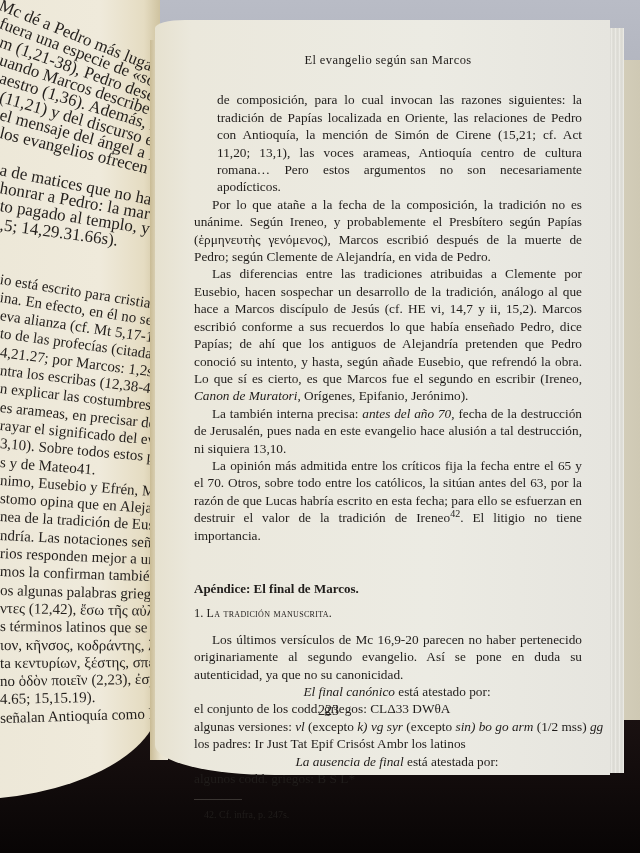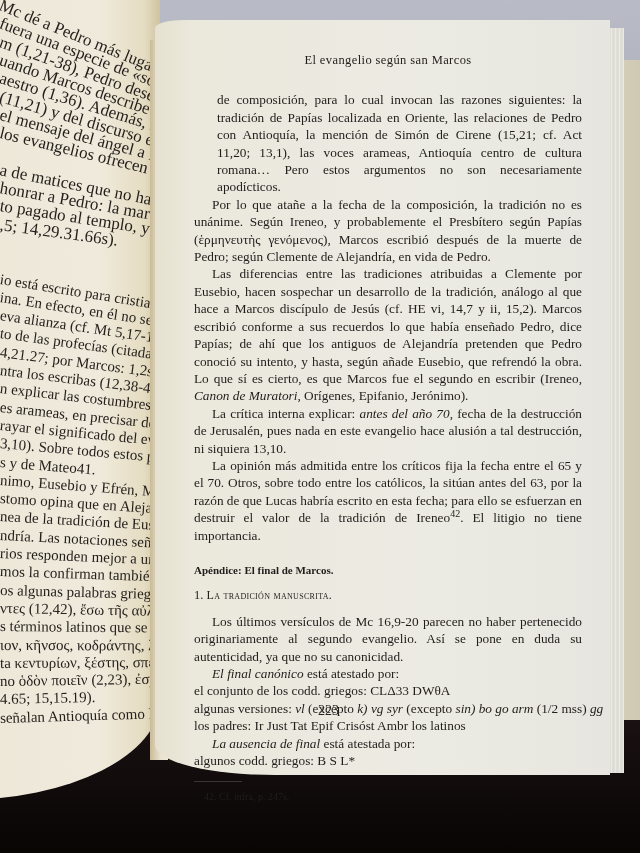--- a/index.html
+++ b/index.html
@@ -57,23 +57,23 @@
       text-align: justify;
     }
     .running-head {
       text-align: center; font-size: 12.5px; letter-spacing: 0.4px;
       margin: 0 0 22px 0;
     }
     p { margin: 0; text-indent: 18px; }
     p.noindent { text-indent: 0; margin-left: 23px; }
     .section-head { margin: 17px 0 8px 0; font-size: 12.5px; text-indent: 0; }
     .sc { font-variant: small-caps; font-size: 12px; letter-spacing: 0.3px; }
-    .appendix { margin: 18px 0 8px 0; font-weight: bold; text-indent: 0; font-size: 11px; }
+    .appendix { margin: 36px 0 8px 0; font-weight: bold; text-indent: 0; font-size: 13px; }
     .list-line { text-indent: 0; text-align: left; white-space: nowrap; }
-    .list-indent { text-indent: 18px; text-align: left; }
+    .list-indent { text-indent: 18px; text-align: center; }
     .fn-rule { width: 48px; border-top: 1px solid #3a3532; margin: 12px 0 6px 0; }
     .footnote { font-size: 10px; text-indent: 10px; }
     .page-number {
       position: absolute; left: 318px; top: 703px; font-size: 14px; color: #262220;
     }
     em { font-style: italic; }
     sup { font-size: 10px; vertical-align: 5px; line-height: 0; }
   </style>
 </head>
 <body>
@@ -133,21 +133,21 @@
 <div class="page-edges"></div>
 
 <div class="content">
   <div class="running-head">El evangelio según san Marcos</div>
 
   <p class="noindent">de composición, para lo cual invocan las razones siguientes: la tradición de Papías localizada en Oriente, las relaciones de Pedro con Antioquía, la mención de Simón de Cirene (15,21; cf. Act 11,20; 13,1), las voces arameas, Antioquía centro de cultura romana… Pero estos argumentos no son necesariamente apodícticos.</p>
 
 
   <p>Por lo que atañe a la fecha de la composición, la tradición no es unánime. Según Ireneo, y probablemente el Presbítero según Papías (ἑρμηνευτὴς γενόμενος), Marcos escribió después de la muerte de Pedro; según Clemente de Alejandría, en vida de Pedro.</p>
   <p><span>Las diferencias entre las tradiciones atribuidas a Clemente por Eusebio, hacen sospechar un desarrollo de la tradición, análogo al que hace a Marcos discípulo de Jesús (cf. HE vi, 14,7 y ii, 15,2). Marcos escribió conforme a sus recuerdos lo que había enseñado Pedro, dice Papías; de ahí que los antiguos de Alejandría pretenden que Pedro conoció su intento, y hasta, según añade Eusebio, que refrendó la obra. Lo que sí es cierto, es que Marcos fue el segundo en escribir (Ireneo, </span><em>Canon de Muratori</em><span>, Orígenes, Epifanio, Jerónimo).</span></p>
-  <p><span>La crítica interna explicar: </span><em>antes del año 70</em><span>, fecha de la destrucción de Jerusalén, pues nada en este evangelio hace alusión a tal destrucción, ni siquiera 13,10.</span></p>
+  <p><span>La también interna precisa: </span><em>antes del año 70</em><span>, fecha de la destrucción de Jerusalén, pues nada en este evangelio hace alusión a tal destrucción, ni siquiera 13,10.</span></p>
   <p><span>La opinión más admitida entre los críticos fija la fecha entre el 65 y el 70. Otros, sobre todo entre los católicos, la sitúan antes del 63, por la razón de que Lucas habría escrito en esta fecha; para ello se esfuerzan en destruir el valor de la tradición de Ireneo</span><sup>42</sup><span>. El litigio no tiene importancia.</span></p>
 
   <div class="appendix">Apéndice: El final de Marcos.</div>
 
   <div class="section-head" style="margin-top:4px">
     <span>1.</span>
     <span class="sc">La tradición manuscrita.</span>
   </div>
 
   <p>Los últimos versículos de Mc 16,9-20 parecen no haber pertenecido originariamente al segundo evangelio. Así se pone en duda su autenticidad, ya que no su canonicidad.</p>

